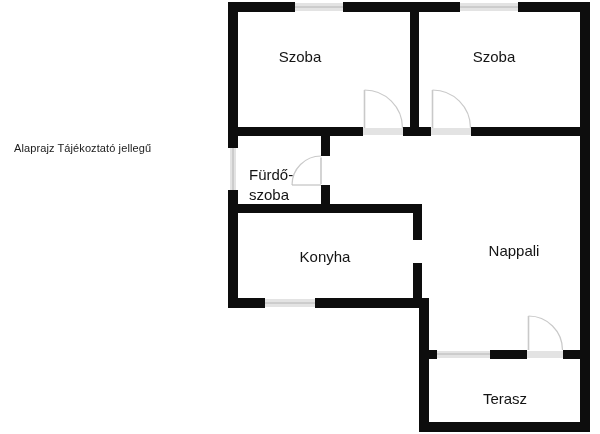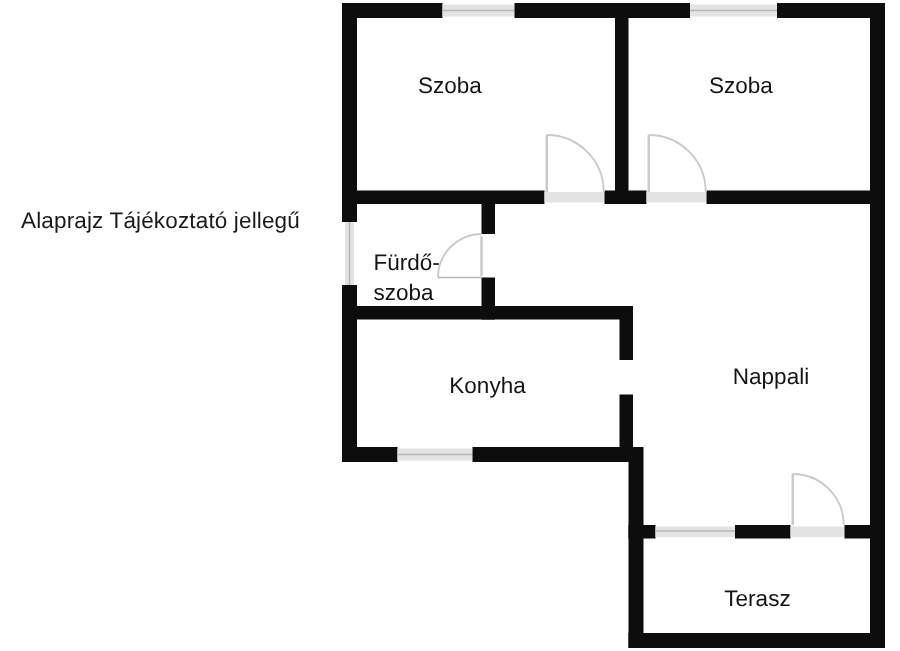--- a/index.html
+++ b/index.html
@@ -17,21 +17,21 @@
     position: relative;
     width: 600px;
     height: 434px;
     background: #ffffff;
   }
   #caption {
     position: absolute;
     left: 14px;
     top: 138px;
     width: 205px;
-    font-size: 15px;
+    font-size: 11px;
     line-height: 20px;
     color: #1a1a1a;
     letter-spacing: 0.1px;
     white-space: nowrap;
   }
   #floorplan-svg {
     position: absolute;
     left: 0;
     top: 0;
   }

